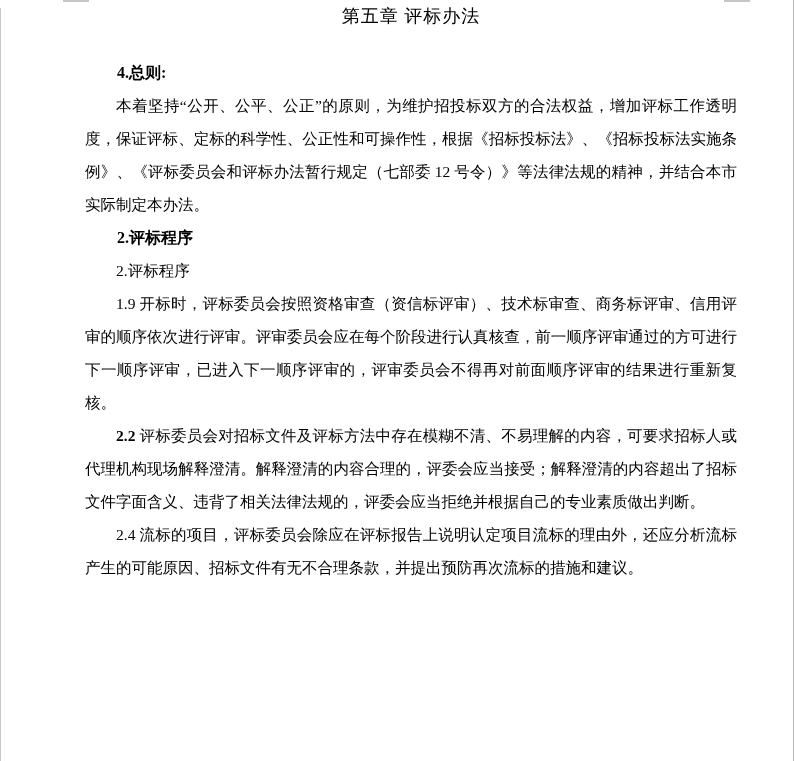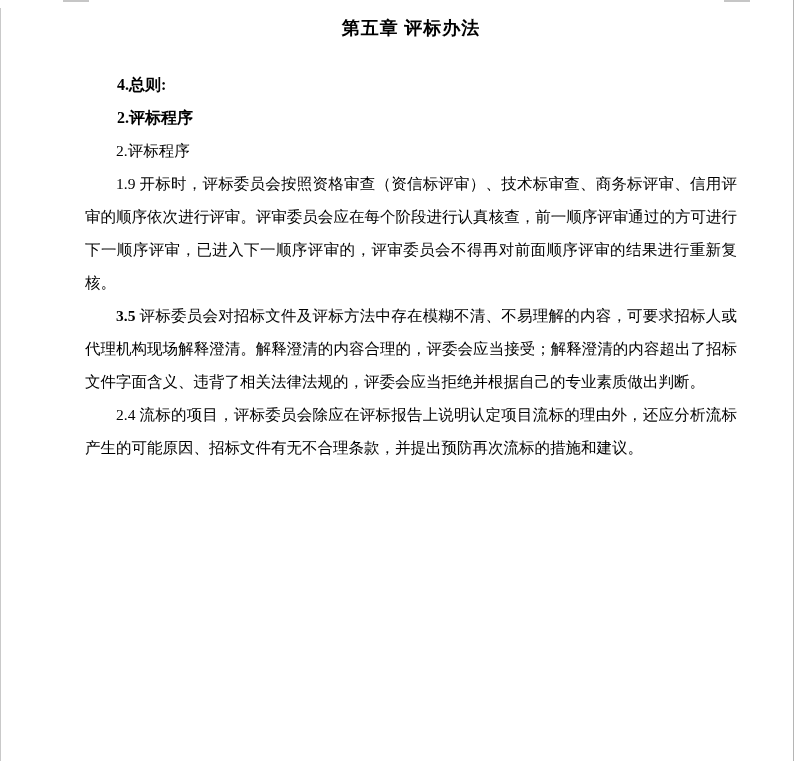--- a/index.html
+++ b/index.html
@@ -39,24 +39,24 @@
   .cropmark.left  { left: 63px; }
   .cropmark.right { left: 724px; }
 
   .doc {
     position: absolute;
     left: 85px;
     top: 0;
     width: 652px;
   }
   .doc-title {
-    padding-top: 16px;
+    padding-top: 4px;
     font-size: 18px;
     line-height: 25px;
-    font-weight: bold;
+    font-weight: normal;
     text-align: center;
     letter-spacing: 1px;
   }
   .body {
     margin-top: 27px;
     font-size: 15.5px;
     line-height: 33px;
     text-align: justify;
     text-justify: inter-ideograph;
   }
@@ -84,27 +84,28 @@
   <div class="cropmark right"></div>
 
   <div class="doc">
 
     <div class="doc-title">第五章 评标办法</div>
 
     <div class="body">
 
       <p class="h">4.总则:</p>
 
+      <p>本着坚持“公开、公平、公正”的原则，为维护招投标双方的合法权益，增加评标工作透明度，保证评标、定标的科学性、公正性和可操作性，根据《招标投标法》、《招标投标法实施条例》、《评标委员会和评标办法暂行规定（七部委 12 号令）》等法律法规的精神，并结合本市实际制定本办法。</p>
 
       <p class="h">2.评标程序</p>
 
       <p>2.评标程序</p>
 
       <p><span>1.9 </span><span>开标时，评标委员会按照资格审查（资信标评审）、技术标审查、商务标评审、信用评审的顺序依次进行评审。评审委员会应在每个阶段进行认真核查，前一顺序评审通过的方可进行下一顺序评审，已进入下一顺序评审的，评审委员会不得再对前面顺序评审的结果进行重新复核。</span></p>
 
-      <p><span class="num-bold">3.5 </span><span>评标委员会对招标文件及评标方法中存在模糊不清、不易理解的内容，可要求招标人或代理机构现场解释澄清。解释澄清的内容合理的，评委会应当接受；解释澄清的内容超出了招标文件字面含义、违背了相关法律法规的，评委会应当拒绝并根据自己的专业素质做出判断。</span></p>
+      <p><span class="num-bold">2.2 </span><span>评标委员会对招标文件及评标方法中存在模糊不清、不易理解的内容，可要求招标人或代理机构现场解释澄清。解释澄清的内容合理的，评委会应当接受；解释澄清的内容超出了招标文件字面含义、违背了相关法律法规的，评委会应当拒绝并根据自己的专业素质做出判断。</span></p>
 
 
       <p><span>2.4 </span><span>流标的项目，评标委员会除应在评标报告上说明认定项目流标的理由外，还应分析流标产生的可能原因、招标文件有无不合理条款，并提出预防再次流标的措施和建议。</span></p>
 
     </div>
   </div>
 </div>
 
 </body></html>

